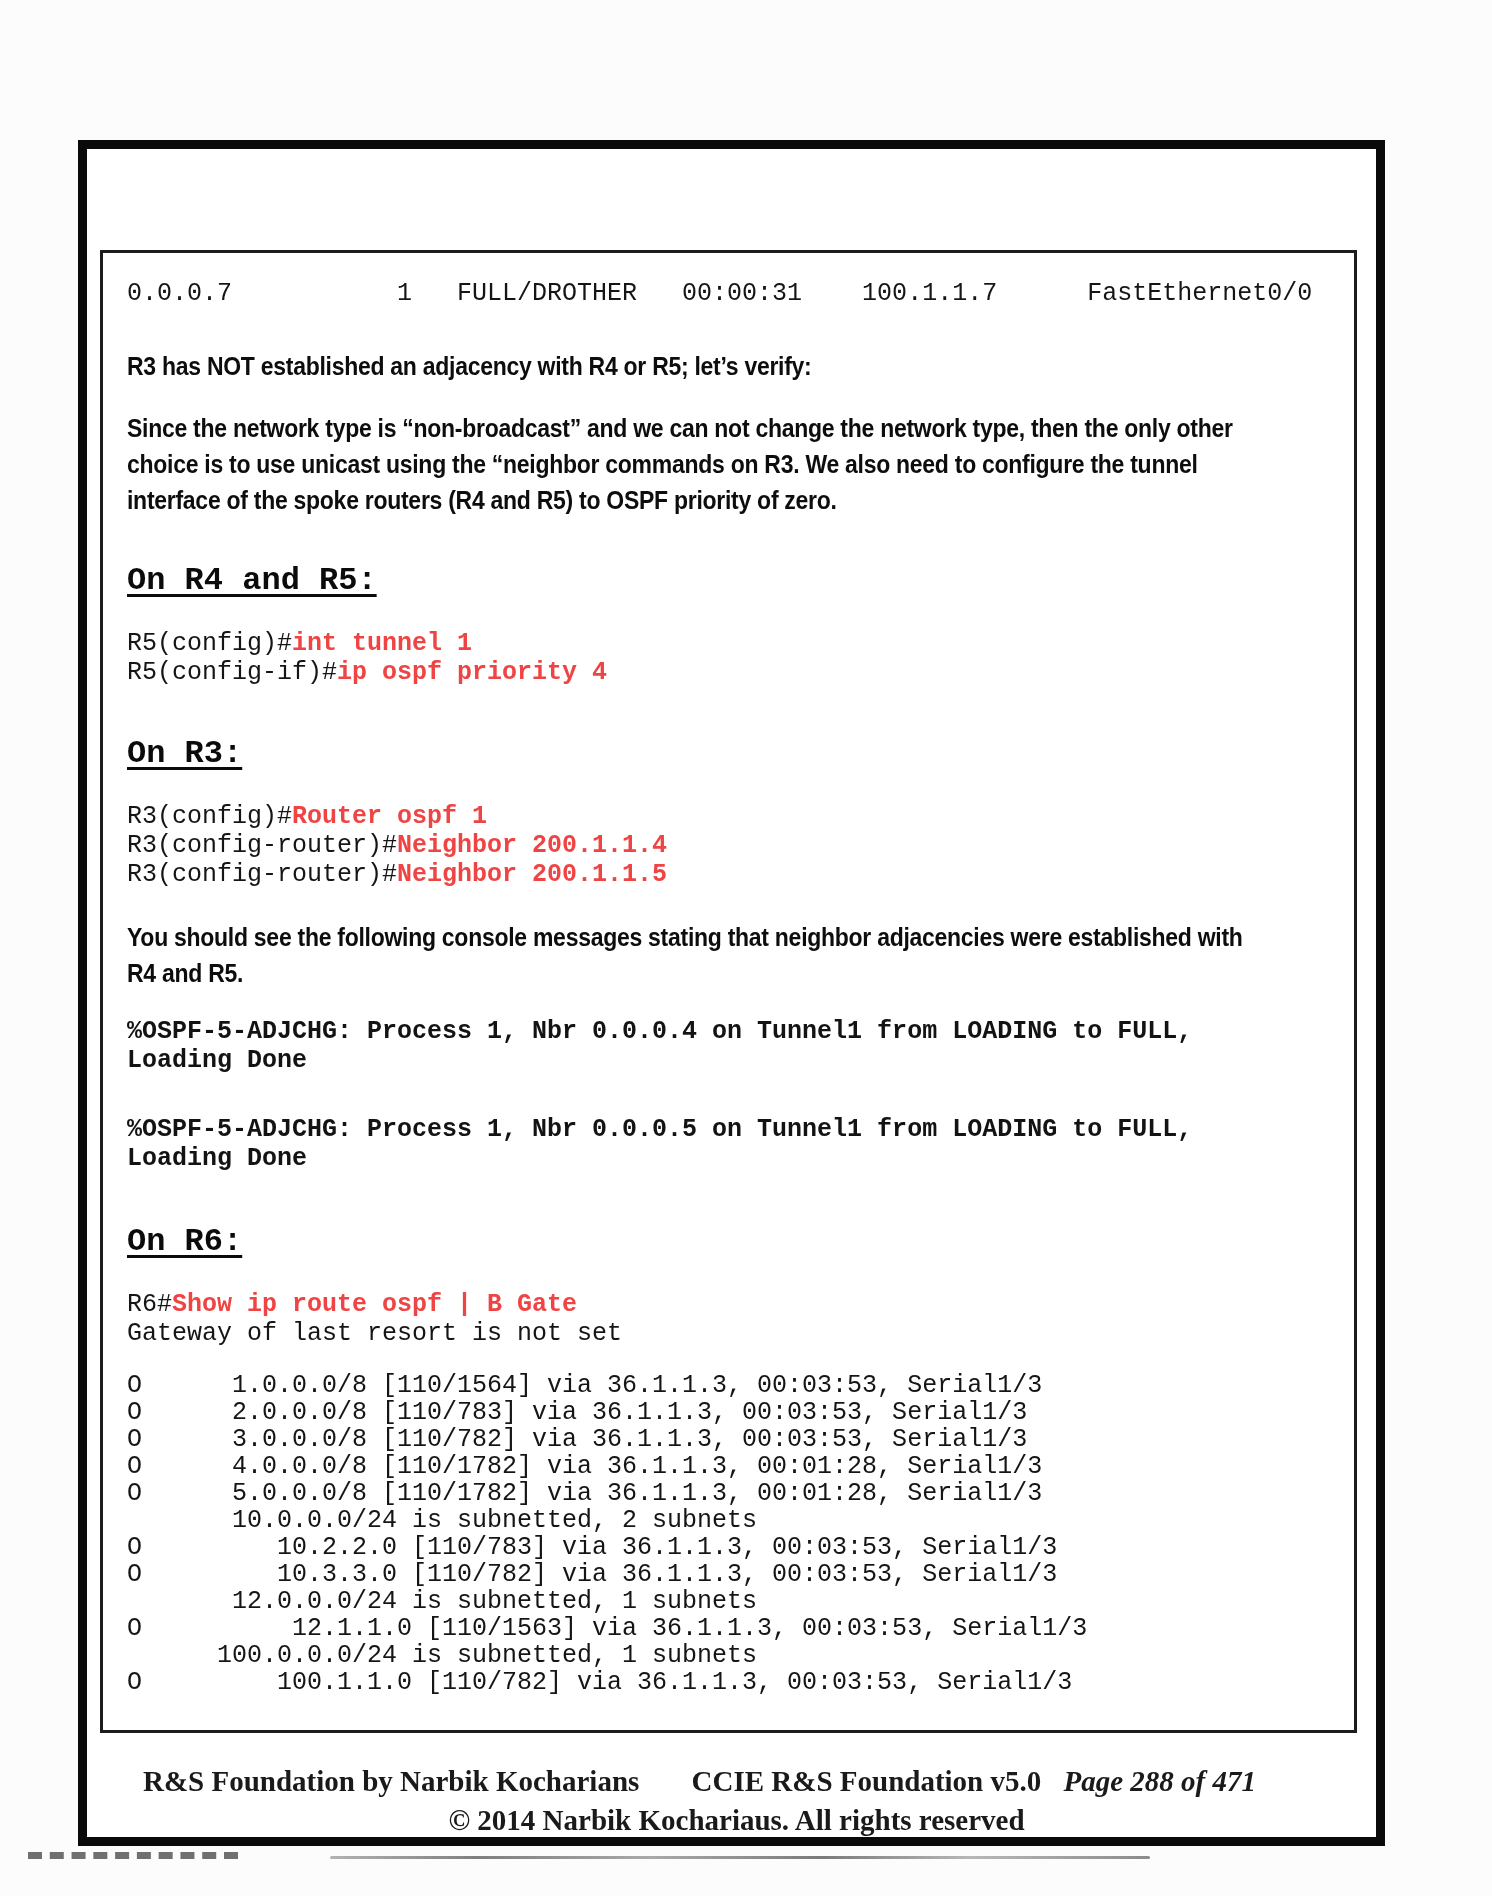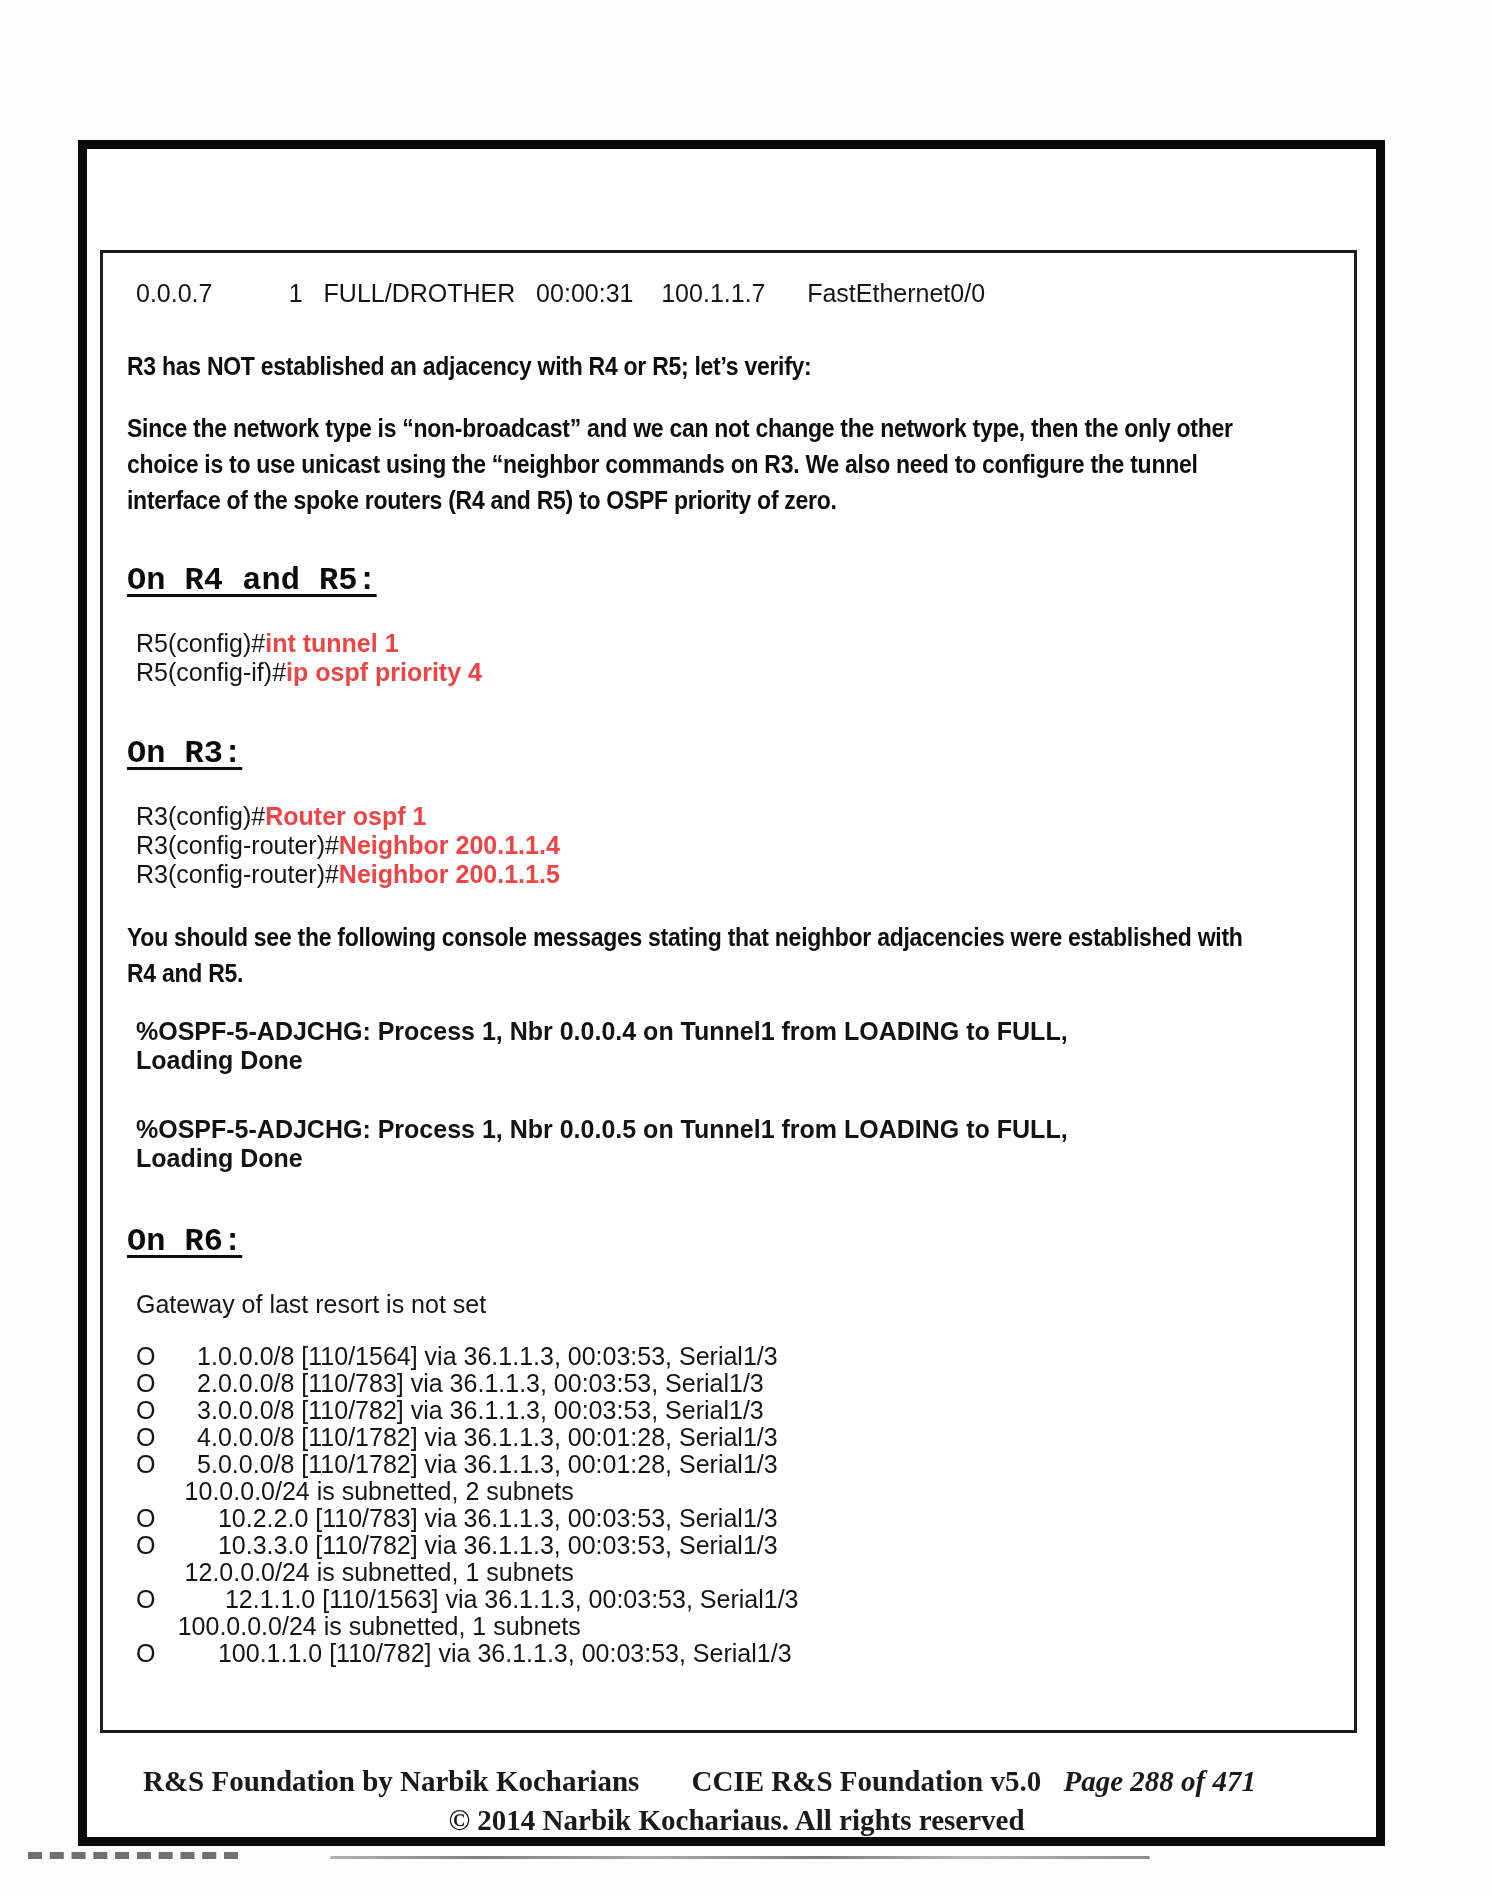--- a/index.html
+++ b/index.html
@@ -20,25 +20,24 @@
   }
   .inner-box{
     position:absolute;left:13px;top:101px;
     width:1257px;height:1483px;
     border:3px solid #1c1c1c;
     box-sizing:border-box;
     padding:26px 22px 0 24px;
     overflow:hidden;
   }
   .mono{
-    font-family:Liberation Sans, sans-serif;
+    font-family:Liberation Mono, monospace;
     font-size:25px;line-height:29px;
     white-space:pre;
     color:#151515;
-    margin-left:9px;
   }
   .mono .cmd{font-weight:bold;color:#ef4444;}
   .console-msg{font-weight:bold;color:#131313;}
   .body-text{
     font-weight:bold;
     font-size:25px;line-height:36px;
     letter-spacing:-0.3px;
     transform:scaleX(0.92);
     transform-origin:0 50%;
     white-space:pre;
@@ -128,20 +127,21 @@
     </div>
 
     <div class="mt40">
       <div class="mono console-msg">%OSPF-5-ADJCHG: Process 1, Nbr 0.0.0.5 on Tunnel1 from LOADING to FULL,</div>
       <div class="mono console-msg">Loading Done</div>
     </div>
 
     <h2 class="heading mt46"><span>On R6:</span></h2>
 
     <div class="mt28">
+      <div class="mono"><span>R6#</span><span class="cmd">Show ip route ospf | B Gate</span></div>
       <div class="mono">Gateway of last resort is not set</div>
     </div>
 
     <div class="routes mt24">
       <div class="mono">O      1.0.0.0/8 [110/1564] via 36.1.1.3, 00:03:53, Serial1/3</div>
       <div class="mono">O      2.0.0.0/8 [110/783] via 36.1.1.3, 00:03:53, Serial1/3</div>
       <div class="mono">O      3.0.0.0/8 [110/782] via 36.1.1.3, 00:03:53, Serial1/3</div>
       <div class="mono">O      4.0.0.0/8 [110/1782] via 36.1.1.3, 00:01:28, Serial1/3</div>
       <div class="mono">O      5.0.0.0/8 [110/1782] via 36.1.1.3, 00:01:28, Serial1/3</div>
       <div class="mono">       10.0.0.0/24 is subnetted, 2 subnets</div>

